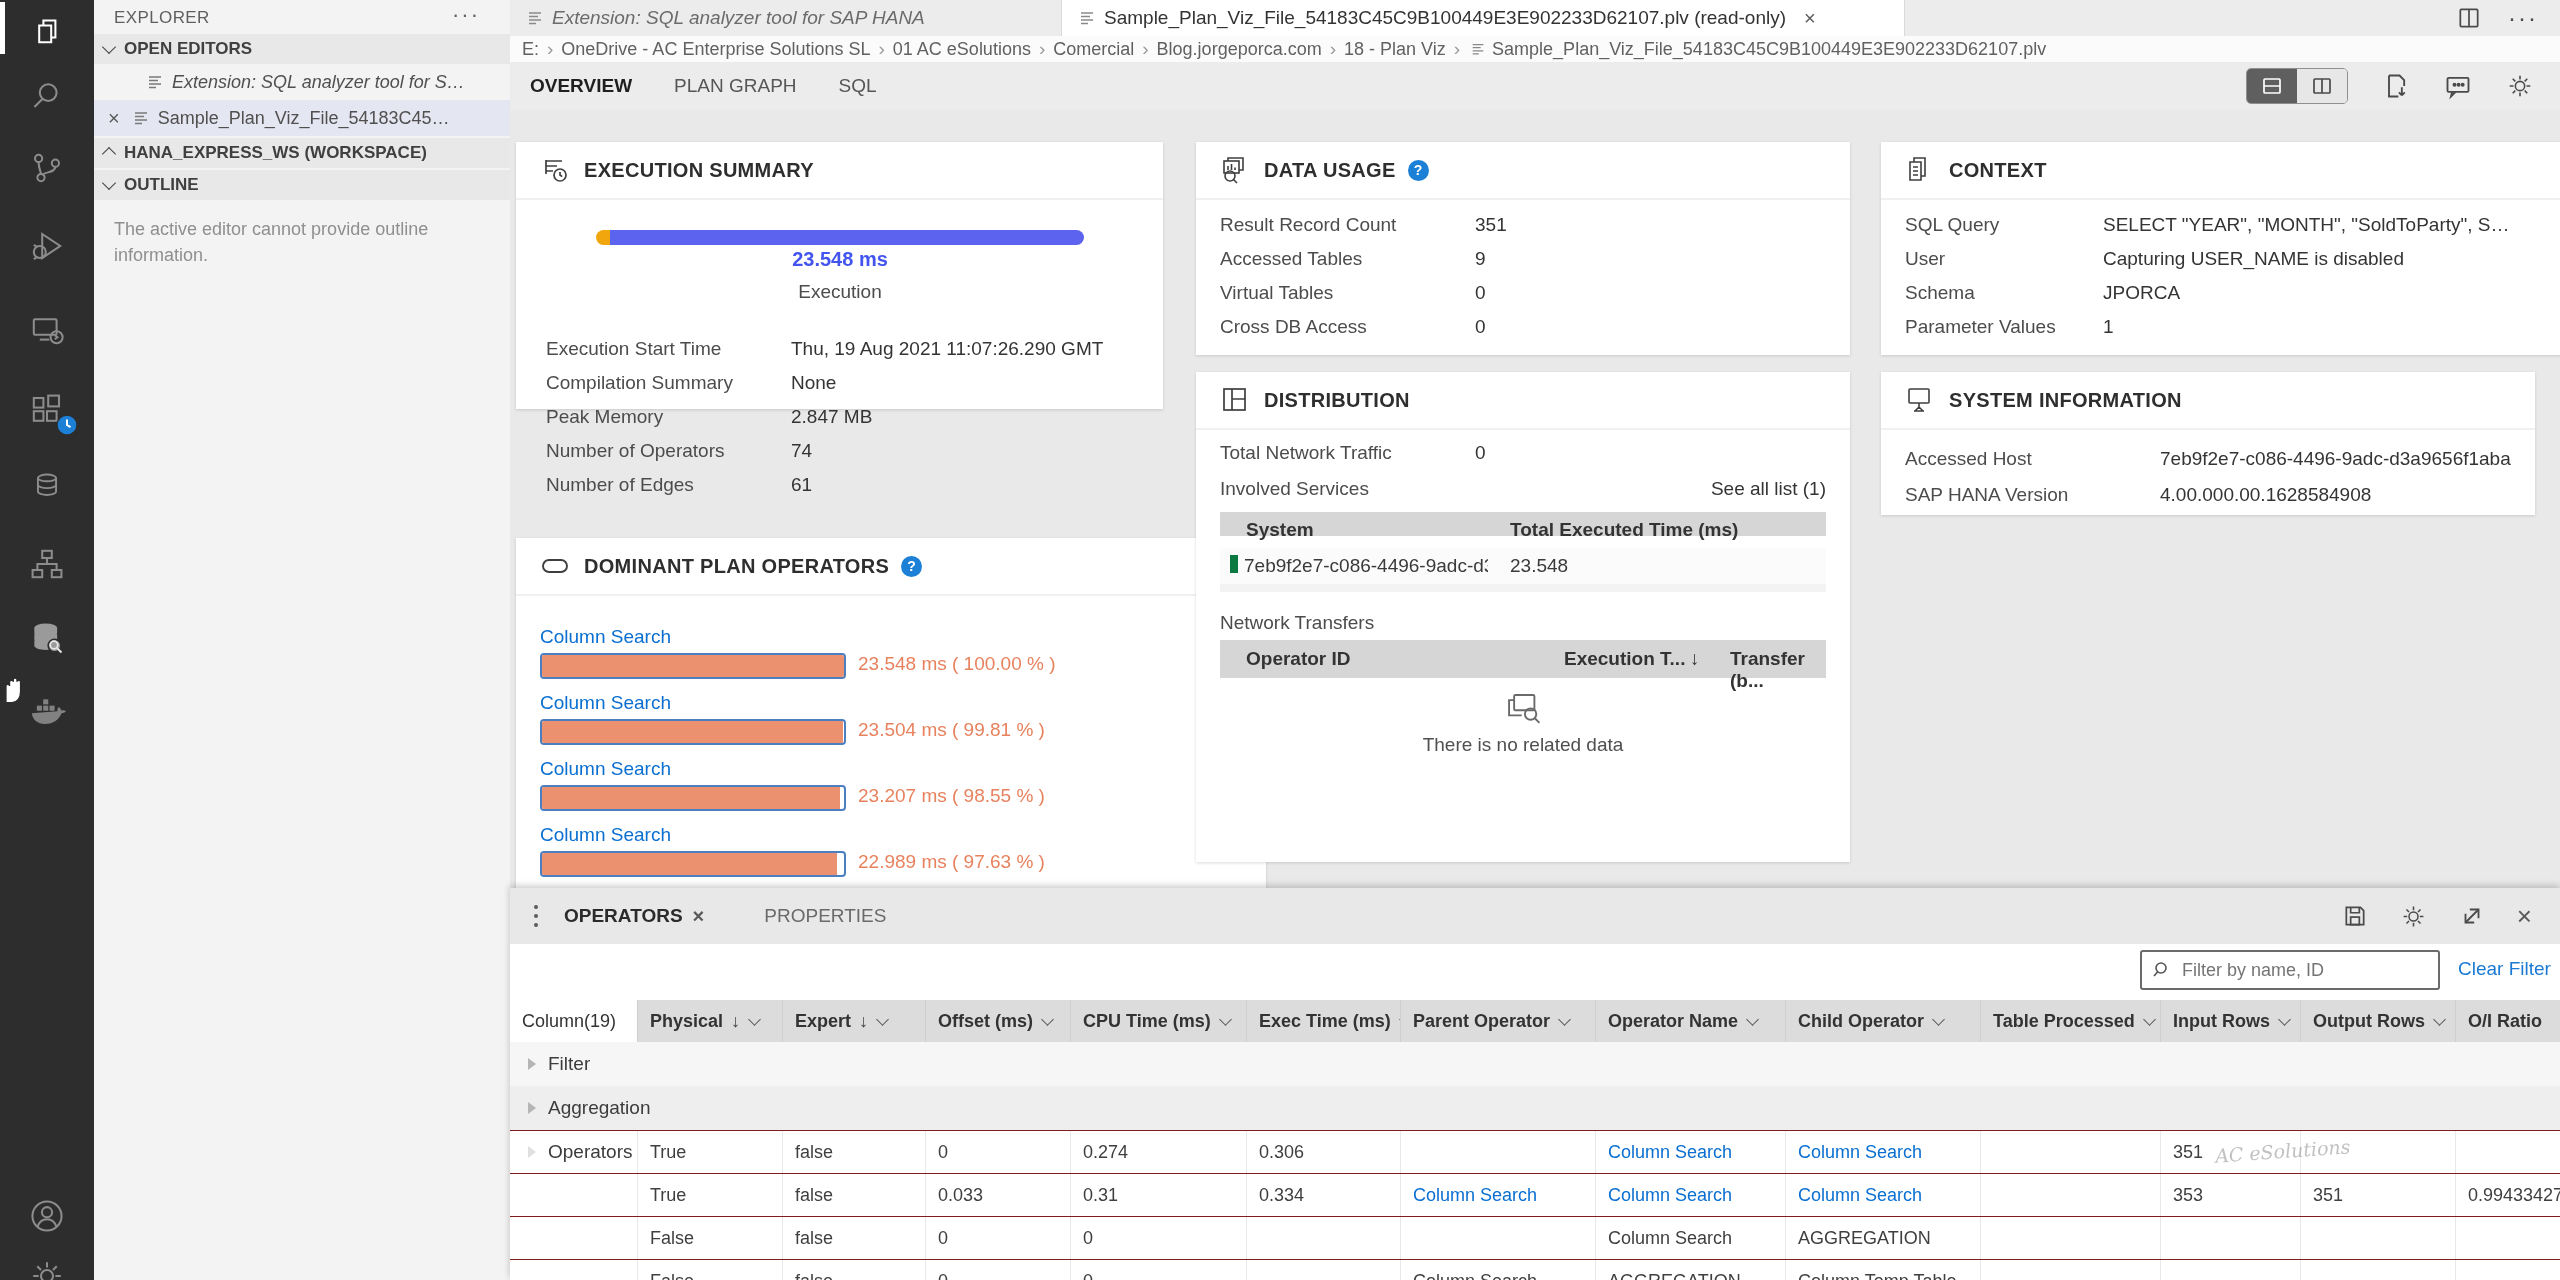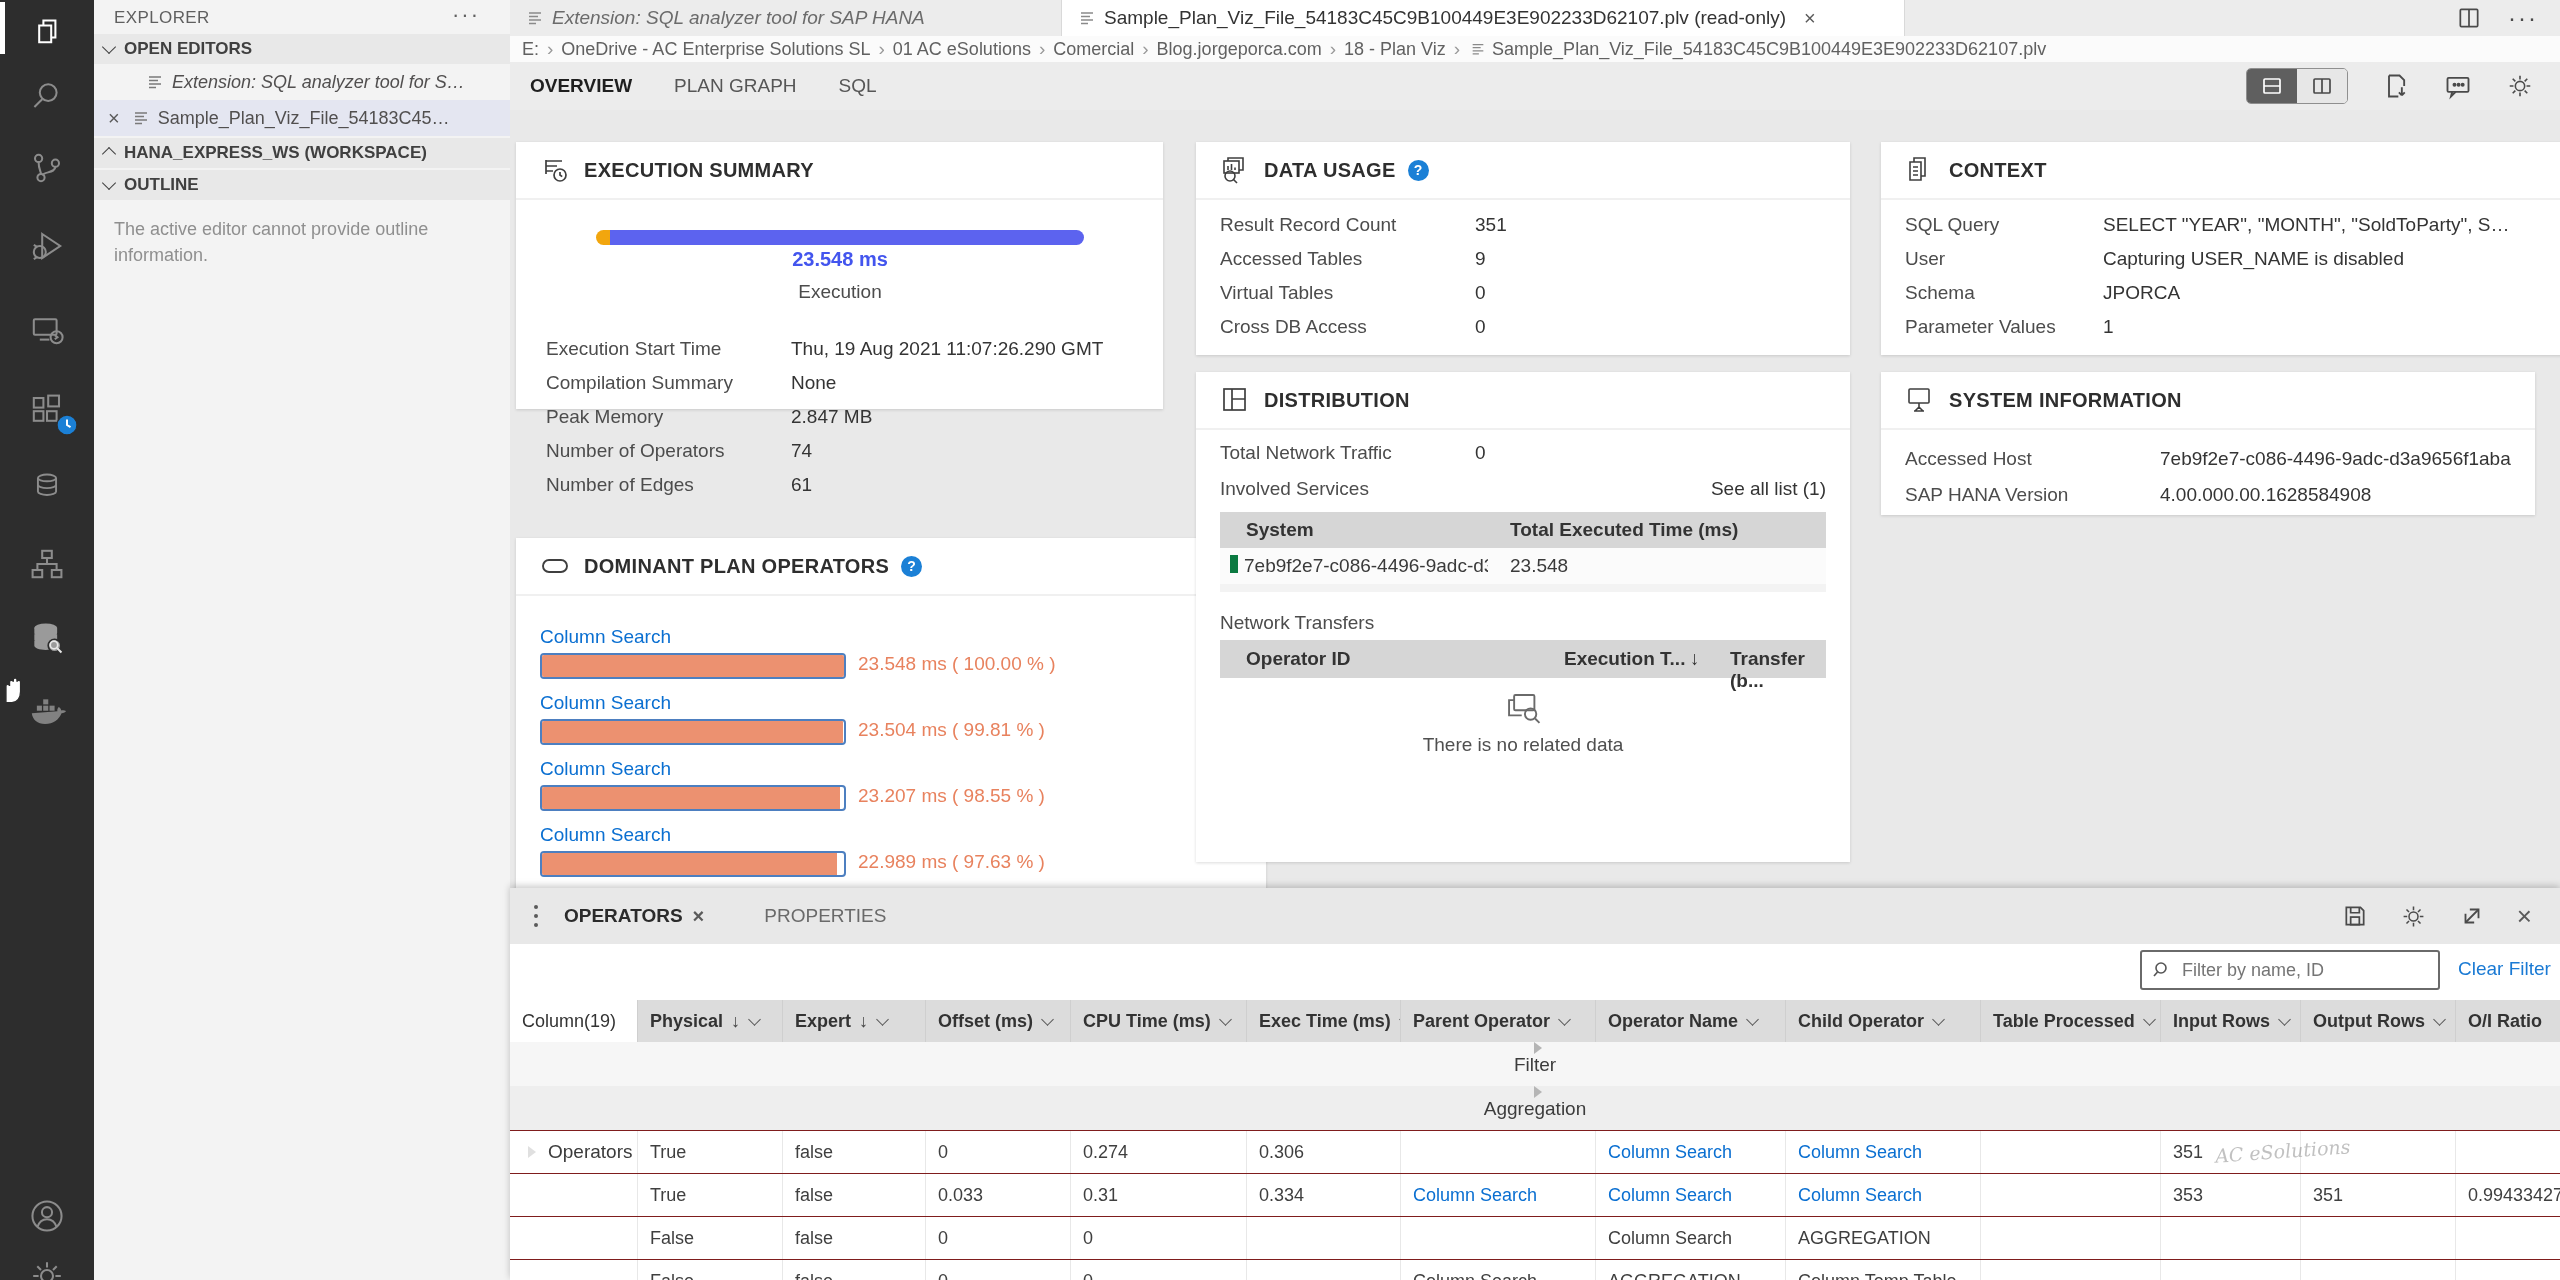--- a/index.html
+++ b/index.html
@@ -70,21 +70,21 @@
   .ev-lab{font-size:19px;color:#4c4c4c;margin-top:10px;}
 
   
   .dpo-item{position:absolute;left:24px;width:600px;}
   .dpo-name{font-size:19px;color:#0a6fd1;}
   .dpo-track{position:absolute;left:0;top:27px;width:302px;height:22px;border:2px solid #4d7fc0;border-radius:4px;background:#ffffff;overflow:hidden;}
   .dpo-fill{height:100%;background:#ec9170;}
   .dpo-val{position:absolute;left:318px;top:27px;font-size:19px;color:#e8825e;white-space:nowrap;}
 
   
-  .mini-th{position:absolute;left:24px;width:606px;height:36px;background:#d6d6d6;font-weight:bold;font-size:19px;color:#333;}
+  .mini-th{position:absolute;left:24px;width:606px;height:24px;background:#d6d6d6;font-weight:bold;font-size:19px;color:#333;}
   .mini-th span{position:absolute;top:7px;}
   .mini-row{position:absolute;left:24px;width:606px;height:36px;background:#fbfbfb;font-size:19px;color:#3a3a3a;}
   .mini-row span{position:absolute;top:7px;}
   .green-bar{position:absolute;left:10px;top:9px;width:8px;height:18px;background:#0b7a41;}
   .stripe{position:absolute;left:24px;width:606px;height:8px;background:#f3f3f3;}
   .empty-msg{position:absolute;width:100%;text-align:center;font-size:19px;color:#4f4f4f;}
 
   
   #panel{left:510px;top:888px;width:2050px;height:392px;background:#ffffff;box-shadow:0 -2px 7px rgba(0,0,0,.22);z-index:40;}
   #panel-tabs{position:absolute;left:0;top:0;width:2050px;height:56px;background:#e8e8e8;display:flex;align-items:center;}
@@ -95,21 +95,21 @@
   #panel-filter{position:absolute;left:0;top:56px;width:2050px;height:56px;background:#ffffff;}
   #filter-box{position:absolute;left:1630px;top:6px;width:300px;height:40px;border:2px solid #6a6a6a;border-radius:3px;display:flex;align-items:center;background:#fff;box-sizing:border-box;}
   #filter-box input{border:none;outline:none;font-size:18px;color:#3a3a3a;width:230px;font-family:inherit;background:transparent;}
   #clear-filter{position:absolute;left:1948px;top:14px;font-size:19px;color:#1a7ad4;}
   .grid13{display:grid;grid-template-columns:127px 145px 143px 145px 176px 154px 195px 190px 195px 180px 140px 155px 105px;}
   #op-header{position:absolute;left:0;top:112px;width:2050px;height:42px;background:#dcdcdc;}
   #op-header .hc{display:flex;align-items:center;font-size:18px;color:#333;font-weight:bold;padding-left:12px;border-left:1px solid #cfcfcf;height:42px;box-sizing:border-box;white-space:nowrap;overflow:hidden;}
   #op-header .hc:first-child{background:#ffffff;border-left:none;font-weight:normal;color:#333;}
   .sort-arrow{margin-left:8px;font-weight:normal;color:#444;}
   .caret-sm{display:inline-block;width:8px;height:8px;border-left:1.6px solid #555;border-bottom:1.6px solid #555;transform:rotate(-45deg);margin:0 0 3px 10px;flex:0 0 auto;}
-  .group-row{position:absolute;left:0;width:2050px;height:44px;display:flex;align-items:center;font-size:19px;color:#3c3c3c;flex-direction:column;}
+  .group-row{position:absolute;left:0;width:2050px;height:44px;display:flex;align-items:center;font-size:19px;color:#3c3c3c;}
   .tri{width:0;height:0;border-left:8px solid #b5b5b5;border-top:6px solid transparent;border-bottom:6px solid transparent;margin:0 12px 0 18px;}
   .tri.faint{border-left-color:#e0e0e0;}
   .op-row{position:absolute;left:0;width:2050px;height:43px;border-top:1px solid #7f1d1d;}
   .op-row .c{display:flex;align-items:center;font-size:18px;color:#3f3f3f;padding-left:12px;border-left:1px solid #e8e8e8;height:43px;box-sizing:border-box;white-space:nowrap;overflow:hidden;}
   .op-row .c:first-child{border-left:none;}
   .op-row .c.lnk{color:#0a6fd1;}
   #operators-label{position:absolute;left:0;top:242px;width:127px;height:43px;display:flex;align-items:center;font-size:19px;color:#3c3c3c;}
 
   #watermark{position:absolute;left:2215px;top:1140px;font-family:"DejaVu Serif","Liberation Serif",serif;font-style:italic;font-size:19px;color:#8f8f8f;opacity:.55;transform:rotate(-4deg);z-index:45;white-space:nowrap;}
 

